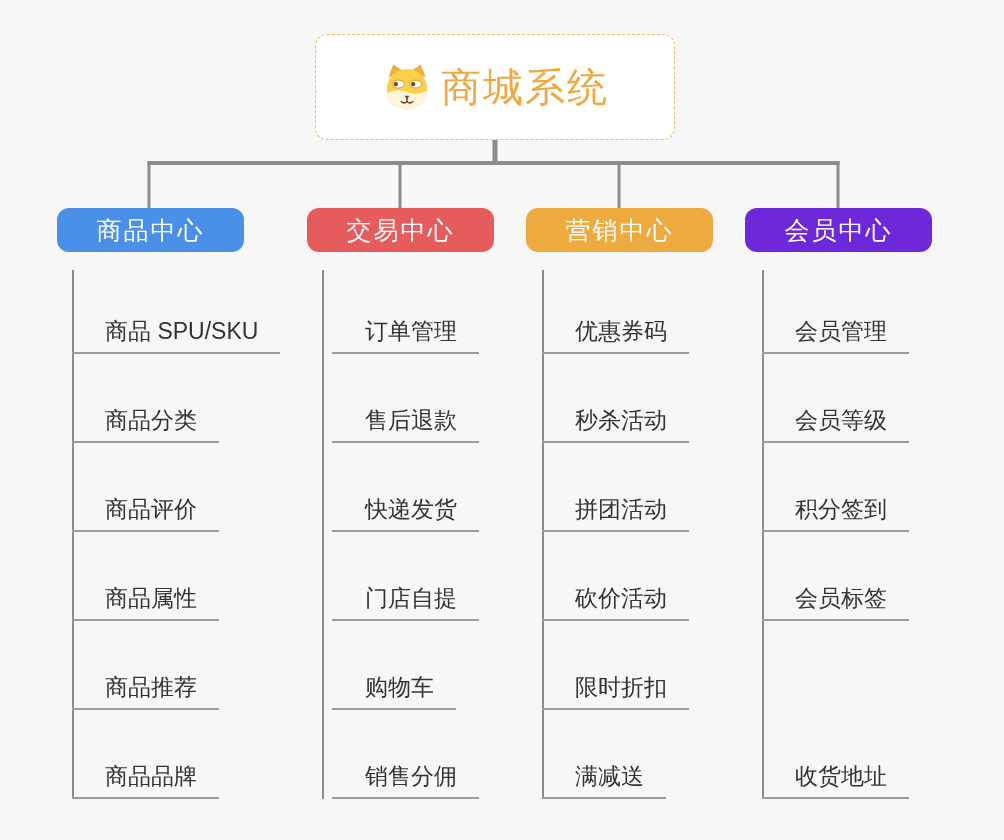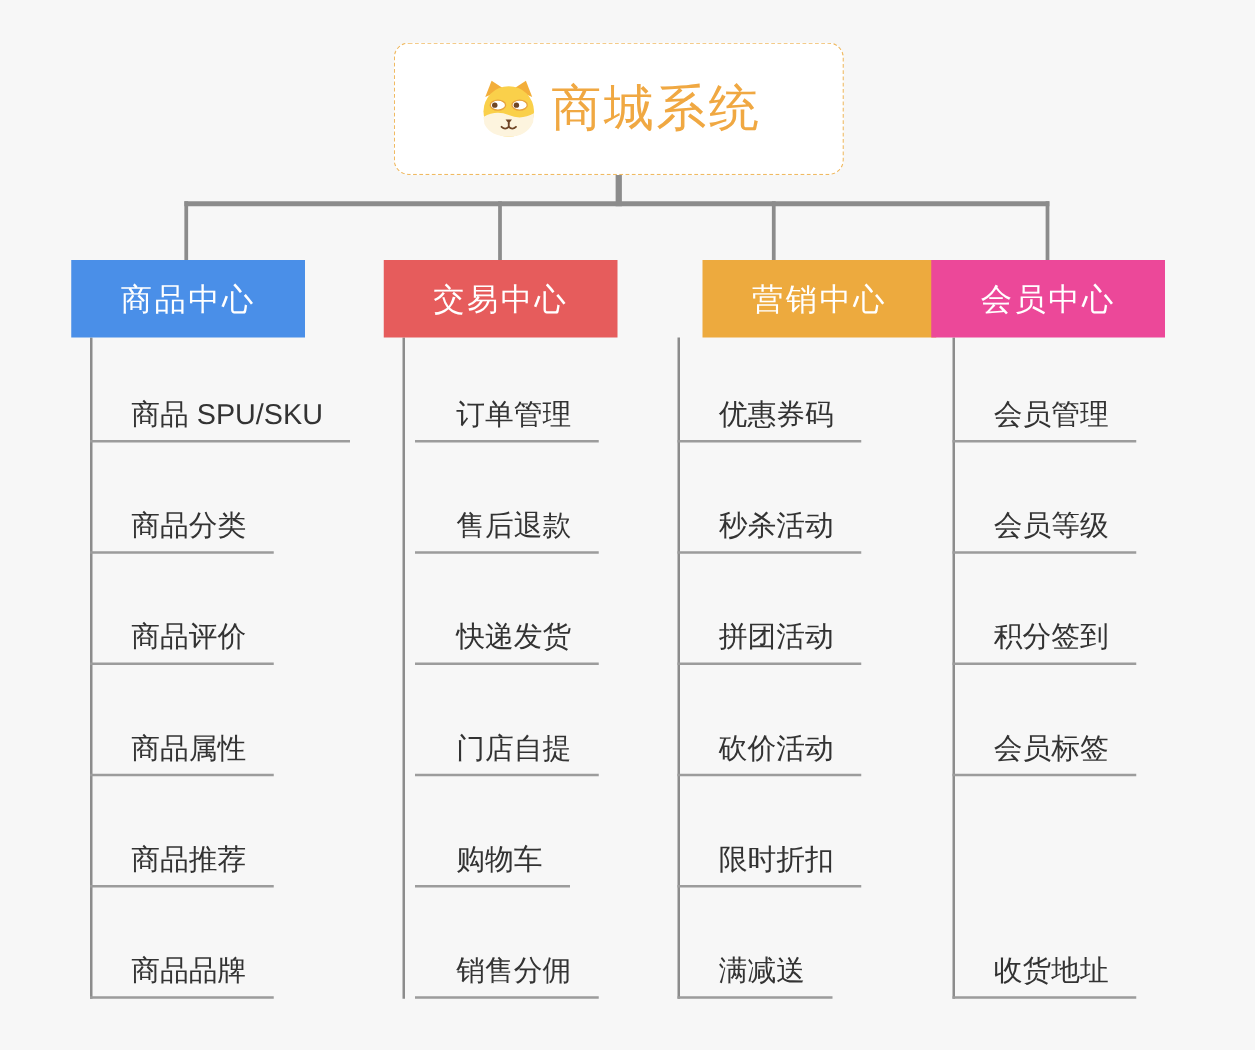--- a/index.html
+++ b/index.html
@@ -40,22 +40,22 @@
     font-size:40px;
     color:#f0a842;
     letter-spacing:2px;
     line-height:1;
   }
   .dog-icon{width:52px;height:48px;display:block;}
   
   .node{
     position:absolute;
     top:208px;
-    width:187px;height:62px;
-    border-radius:0;
+    width:187px;height:44px;
+    border-radius:12px;
     display:flex;
     align-items:center;
     justify-content:center;
     color:#ffffff;
     font-size:25px;
     letter-spacing:2px;
     z-index:2;
   }
   .n1{left:57px;}
   .n2{left:307px;text-align:right;}
@@ -126,24 +126,24 @@
     </span>
     <span class="root-title">商城系统</span>
   </div>
 
   <div class="node n1" style="background: rgb(74, 143, 232);">
     <span>商品中心</span>
   </div>
   <div class="node n2" style="background: rgb(230, 92, 92);">
     <span>交易中心</span>
   </div>
-  <div class="node n3" style="background: rgb(237, 170, 62); margin-left: 36px;">
+  <div class="node n3" style="background: rgb(237, 170, 62);">
     <span>营销中心</span>
   </div>
-  <div class="node n4" style="background: #ec4899;">
+  <div class="node n4" style="background: #6d28d9;">
     <span>会员中心</span>
   </div>
 
   <div class="leaf c1 r1">商品 SPU/SKU</div>
   <div class="leaf c1 r2">商品分类</div>
   <div class="leaf c1 r3">商品评价</div>
   <div class="leaf c1 r4">商品属性</div>
   <div class="leaf c1 r5">商品推荐</div>
   <div class="leaf c1 r6">商品品牌</div>
 

